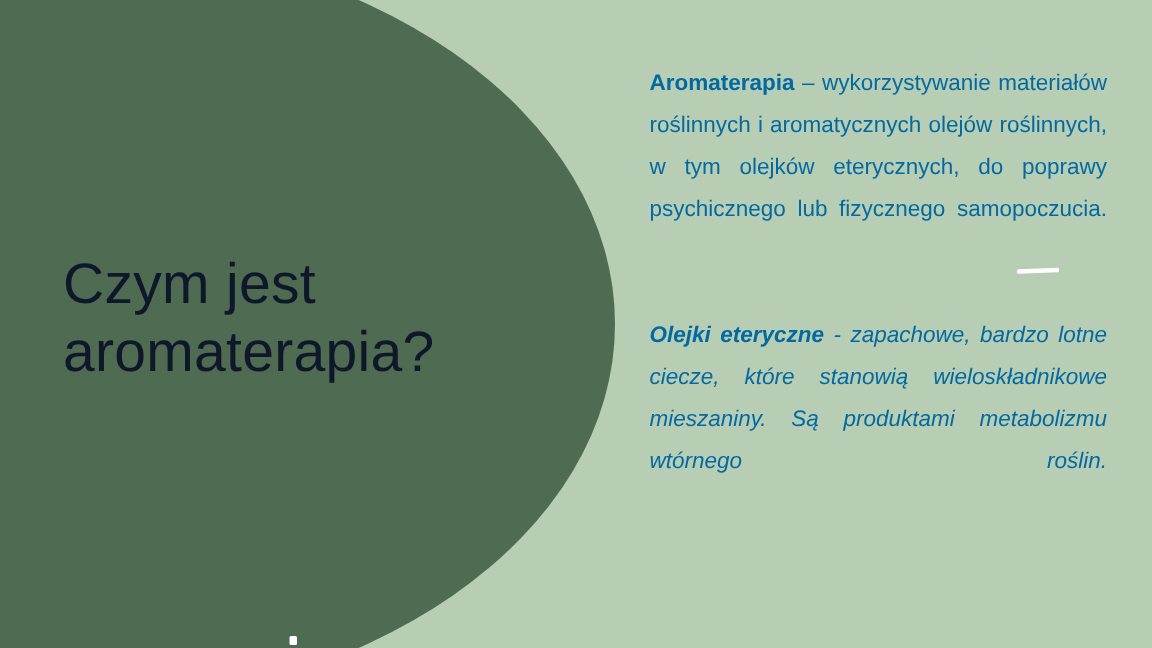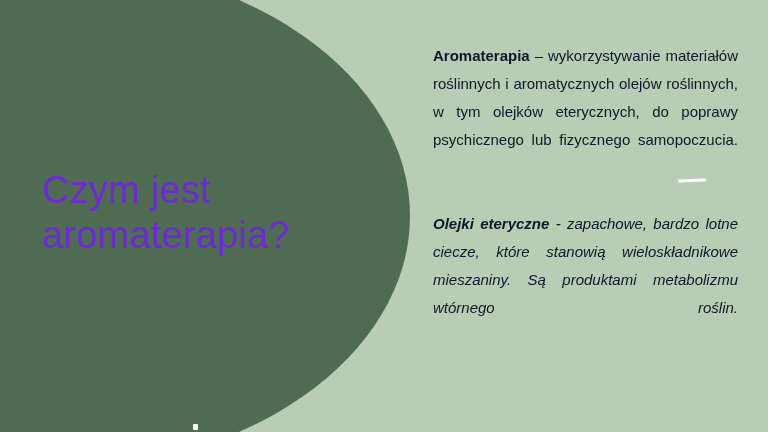--- a/index.html
+++ b/index.html
@@ -26,35 +26,35 @@
     background: #4f6b51;
     border-radius: 50%;
   }
 
   
   #slide-title {
     position: absolute;
     left: 42px;
     top: 168px;
     width: 310px;
-    color: #6d28d9;
+    color: #0f172a;
     font-size: 38px;
     font-weight: 300;
     line-height: 45px;
     letter-spacing: 0.2px;
     white-space: pre-line;
   }
 
   
   #body-copy {
     position: absolute;
     left: 433px;
     top: 42px;
     width: 305px;
-    color: #0f172a;
+    color: #0369a1;
     font-size: 15px;
     line-height: 28px;
     text-align: justify;
   }
   #body-copy .para {
     margin: 0;
   }
   #body-copy .para + .para {
     margin-top: 28px;
     font-style: italic;

